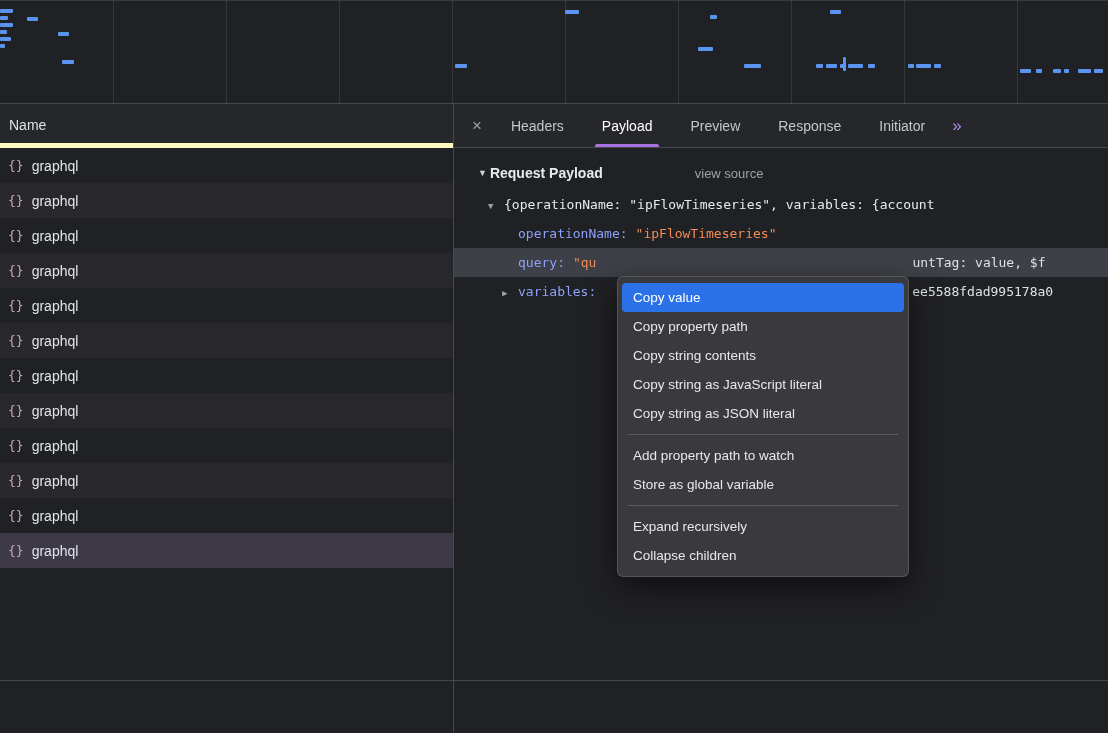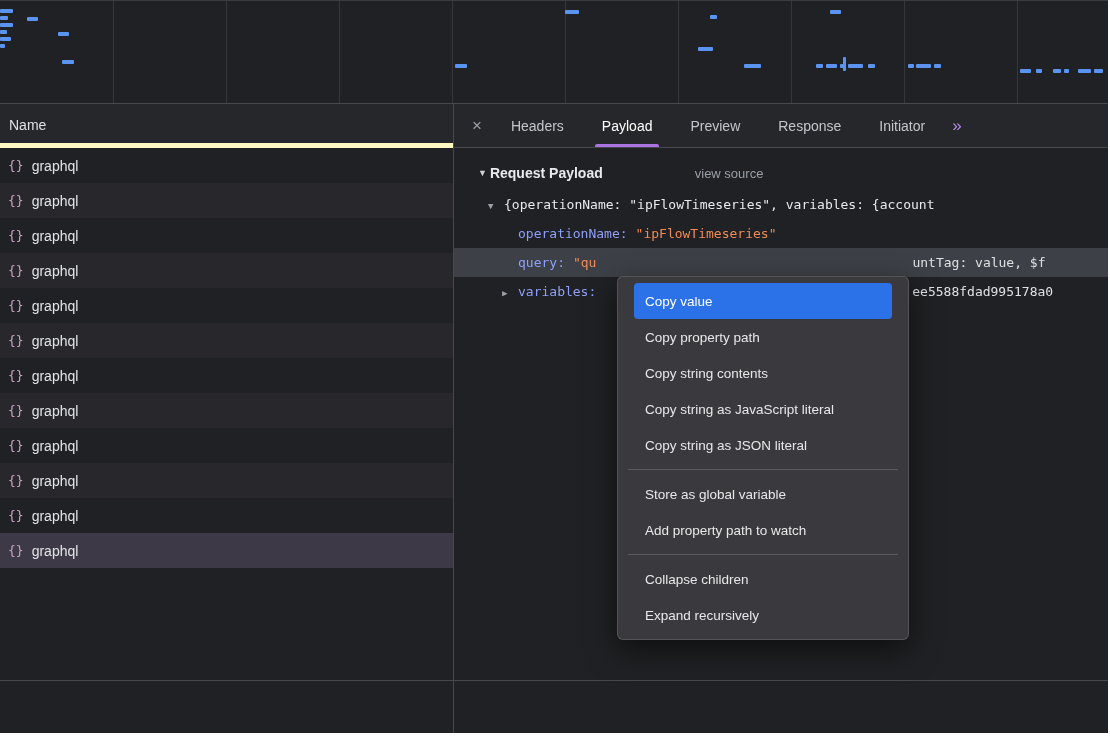--- a/index.html
+++ b/index.html
@@ -56,21 +56,21 @@
   .spacer-v { display:inline-block; width:308px; }
 
   
   .footer { height:53px; border-top:1px solid #47484c; display:flex; background:#202124; }
   .footer-left { width:454px; border-right:1px solid #47484c; }
 
   
   .context-menu { position:absolute; left:617px; top:276px; width:292px;
                   background:#3a3a3e; border:1px solid rgba(255,255,255,0.14); border-radius:6px;
                   box-shadow:0 10px 30px rgba(0,0,0,0.55); padding:6px 0; z-index:10; }
-  .menu-item { height:36px; display:flex; align-items:center; padding:0 11px; margin:0 16px;
+  .menu-item { height:29px; display:flex; align-items:center; padding:0 11px; margin:0 4px;
                border-radius:4px; font-size:13.5px; color:#e8e8ea; cursor:default; }
   .menu-item.highlighted { background:#2b72e8; color:#ffffff; }
   .menu-sep { height:1px; background:rgba(255,255,255,0.17); margin:6px 10px; }
 </style>
 </head>
 <body>
 
 <div class="app">
 
   <div class="overview" id="overview">
@@ -220,20 +220,20 @@
     <div class="footer-left"></div>
   </div>
 
   <div class="context-menu" id="menu">
       <div class="menu-item highlighted">Copy value</div>
       <div class="menu-item">Copy property path</div>
       <div class="menu-item">Copy string contents</div>
       <div class="menu-item">Copy string as JavaScript literal</div>
       <div class="menu-item">Copy string as JSON literal</div>
       <div class="menu-sep"></div>
+      <div class="menu-item">Add property path to watch</div>
       <div class="menu-item">Store as global variable</div>
-      <div class="menu-item">Add property path to watch</div>
       <div class="menu-sep"></div>
+      <div class="menu-item">Expand recursively</div>
       <div class="menu-item">Collapse children</div>
-      <div class="menu-item">Expand recursively</div>
     </div>
 
 </div>
 
 </body></html>

